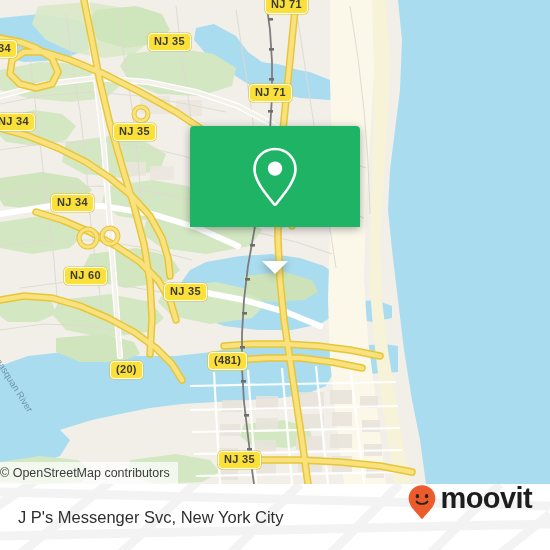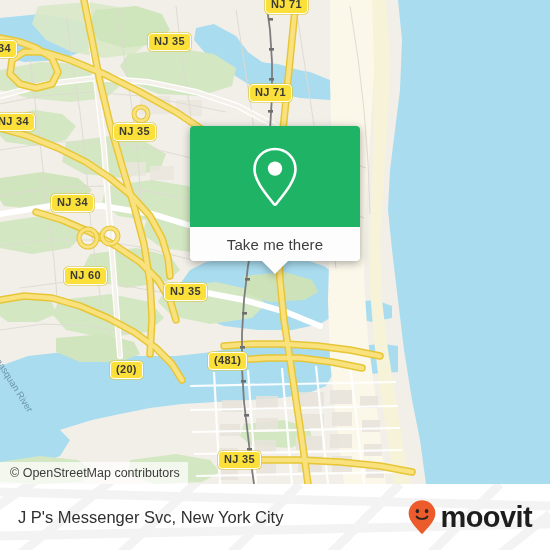--- a/index.html
+++ b/index.html
@@ -25,21 +25,21 @@
 
   .rivlabel{
     position:absolute;color:#6e95ab;font-size:9.5px;white-space:nowrap;
     font-family:"Liberation Sans", sans-serif;
   }
 
   
   #attrib{
     position:absolute;left:0;bottom:0;height:22px;line-height:22px;
     background:rgba(255,255,255,.72);color:#3c3c3c;font-size:12.5px;
-    padding:0 8px 0 10px;white-space:nowrap;
+    padding:0 8px 0 0;white-space:nowrap;
   }
 
   
   #card{
     position:absolute;left:190px;top:126px;width:170px;
     border-radius:4px;
     filter:drop-shadow(0 2px 4px rgba(0,0,0,.34));
   }
   #card-head{
     height:101px;background:#1fb465;border-radius:4px 4px 0 0;
@@ -59,21 +59,21 @@
   
   #bottom{
     position:absolute;left:0;top:484px;width:550px;height:66px;
     background:#ffffff;overflow:hidden;
   }
   #bottom-wm{position:absolute;left:0;top:0;width:550px;height:66px;opacity:.55;}
   #bottom-title{
     position:absolute;left:18px;top:0;height:66px;line-height:66px;
     font-size:16.5px;color:#2f2f2f;white-space:nowrap;
   }
-  #logo{position:absolute;right:18px;top:0;height:66px;display:flex;align-items:center;gap:4px;}
+  #logo{position:absolute;right:18px;top:0;height:66px;display:flex;gap:4px;}
   #logo-word{font-size:29px;font-weight:bold;color:#1d1d1d;letter-spacing:-0.6px;line-height:1;}
 </style>
 </head>
 <body>
 
 <div id="app">
 
   <div id="map">
 
     <div class="layer" style="background:#f2efe9;"></div>
@@ -279,23 +279,20 @@
     <div id="attrib">© OpenStreetMap contributors</div>
   </div>
 
   <div id="card">
     <div id="card-head">
       <svg width="56" height="64" viewBox="0 0 56 64">
         <path d="M28 4 C16.5 4 7.5 13 7.5 24.3 C7.5 36 19 49 27 59.2 C27.5 59.8 28.5 59.8 29 59.2 C37 49 48.5 36 48.5 24.3 C48.5 13 39.5 4 28 4 Z" fill="none" stroke="#ffffff" stroke-width="2.6"></path>
         <circle cx="28" cy="23.6" r="7.2" fill="#ffffff"></circle>
       </svg>
     </div>
-    <div id="card-foot">
-      <span>Take me there</span>
-    </div>
     <div id="card-tail"></div>
   </div>
 
   <div id="bottom">
     <svg id="bottom-wm" viewBox="0 0 550 66" preserveAspectRatio="none">
       <g stroke="#eceaea" stroke-width="9" fill="none">
         <path d="M-20 34 L60 -20"></path>
           <path d="M20 70 L120 -10"></path>
           <path d="M120 70 L200 -5"></path>
         <path d="M230 70 L300 0"></path>

